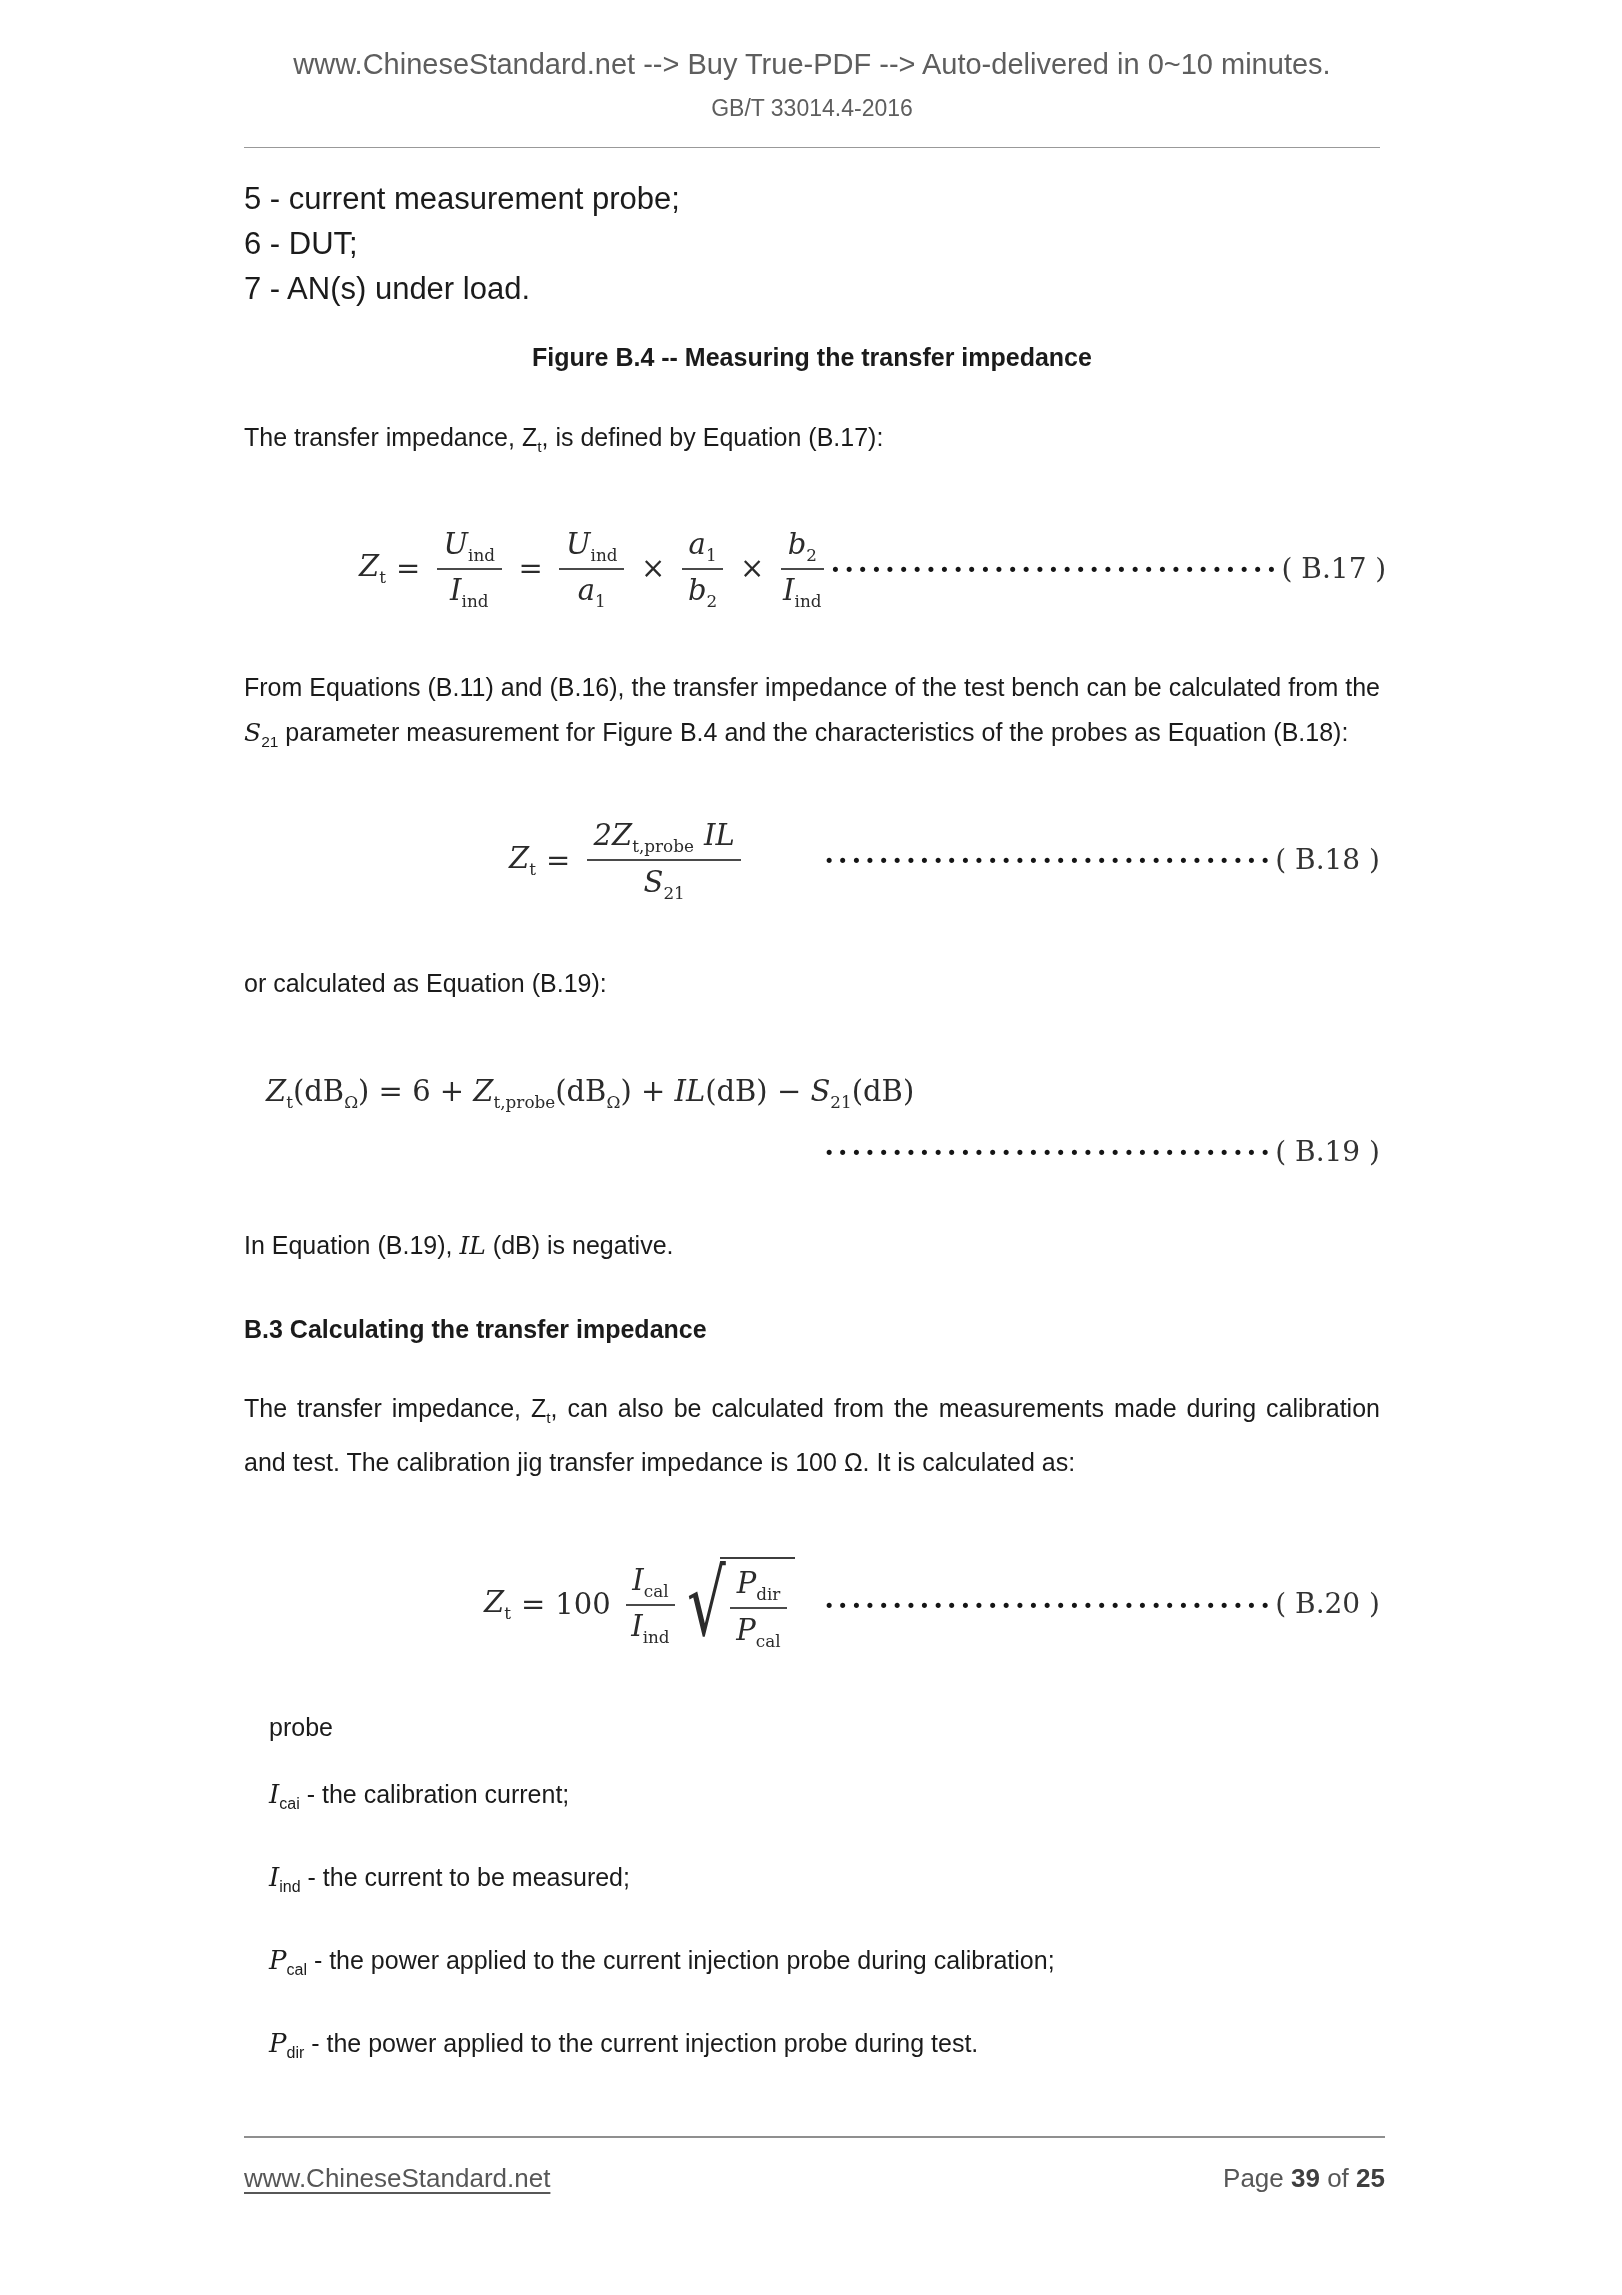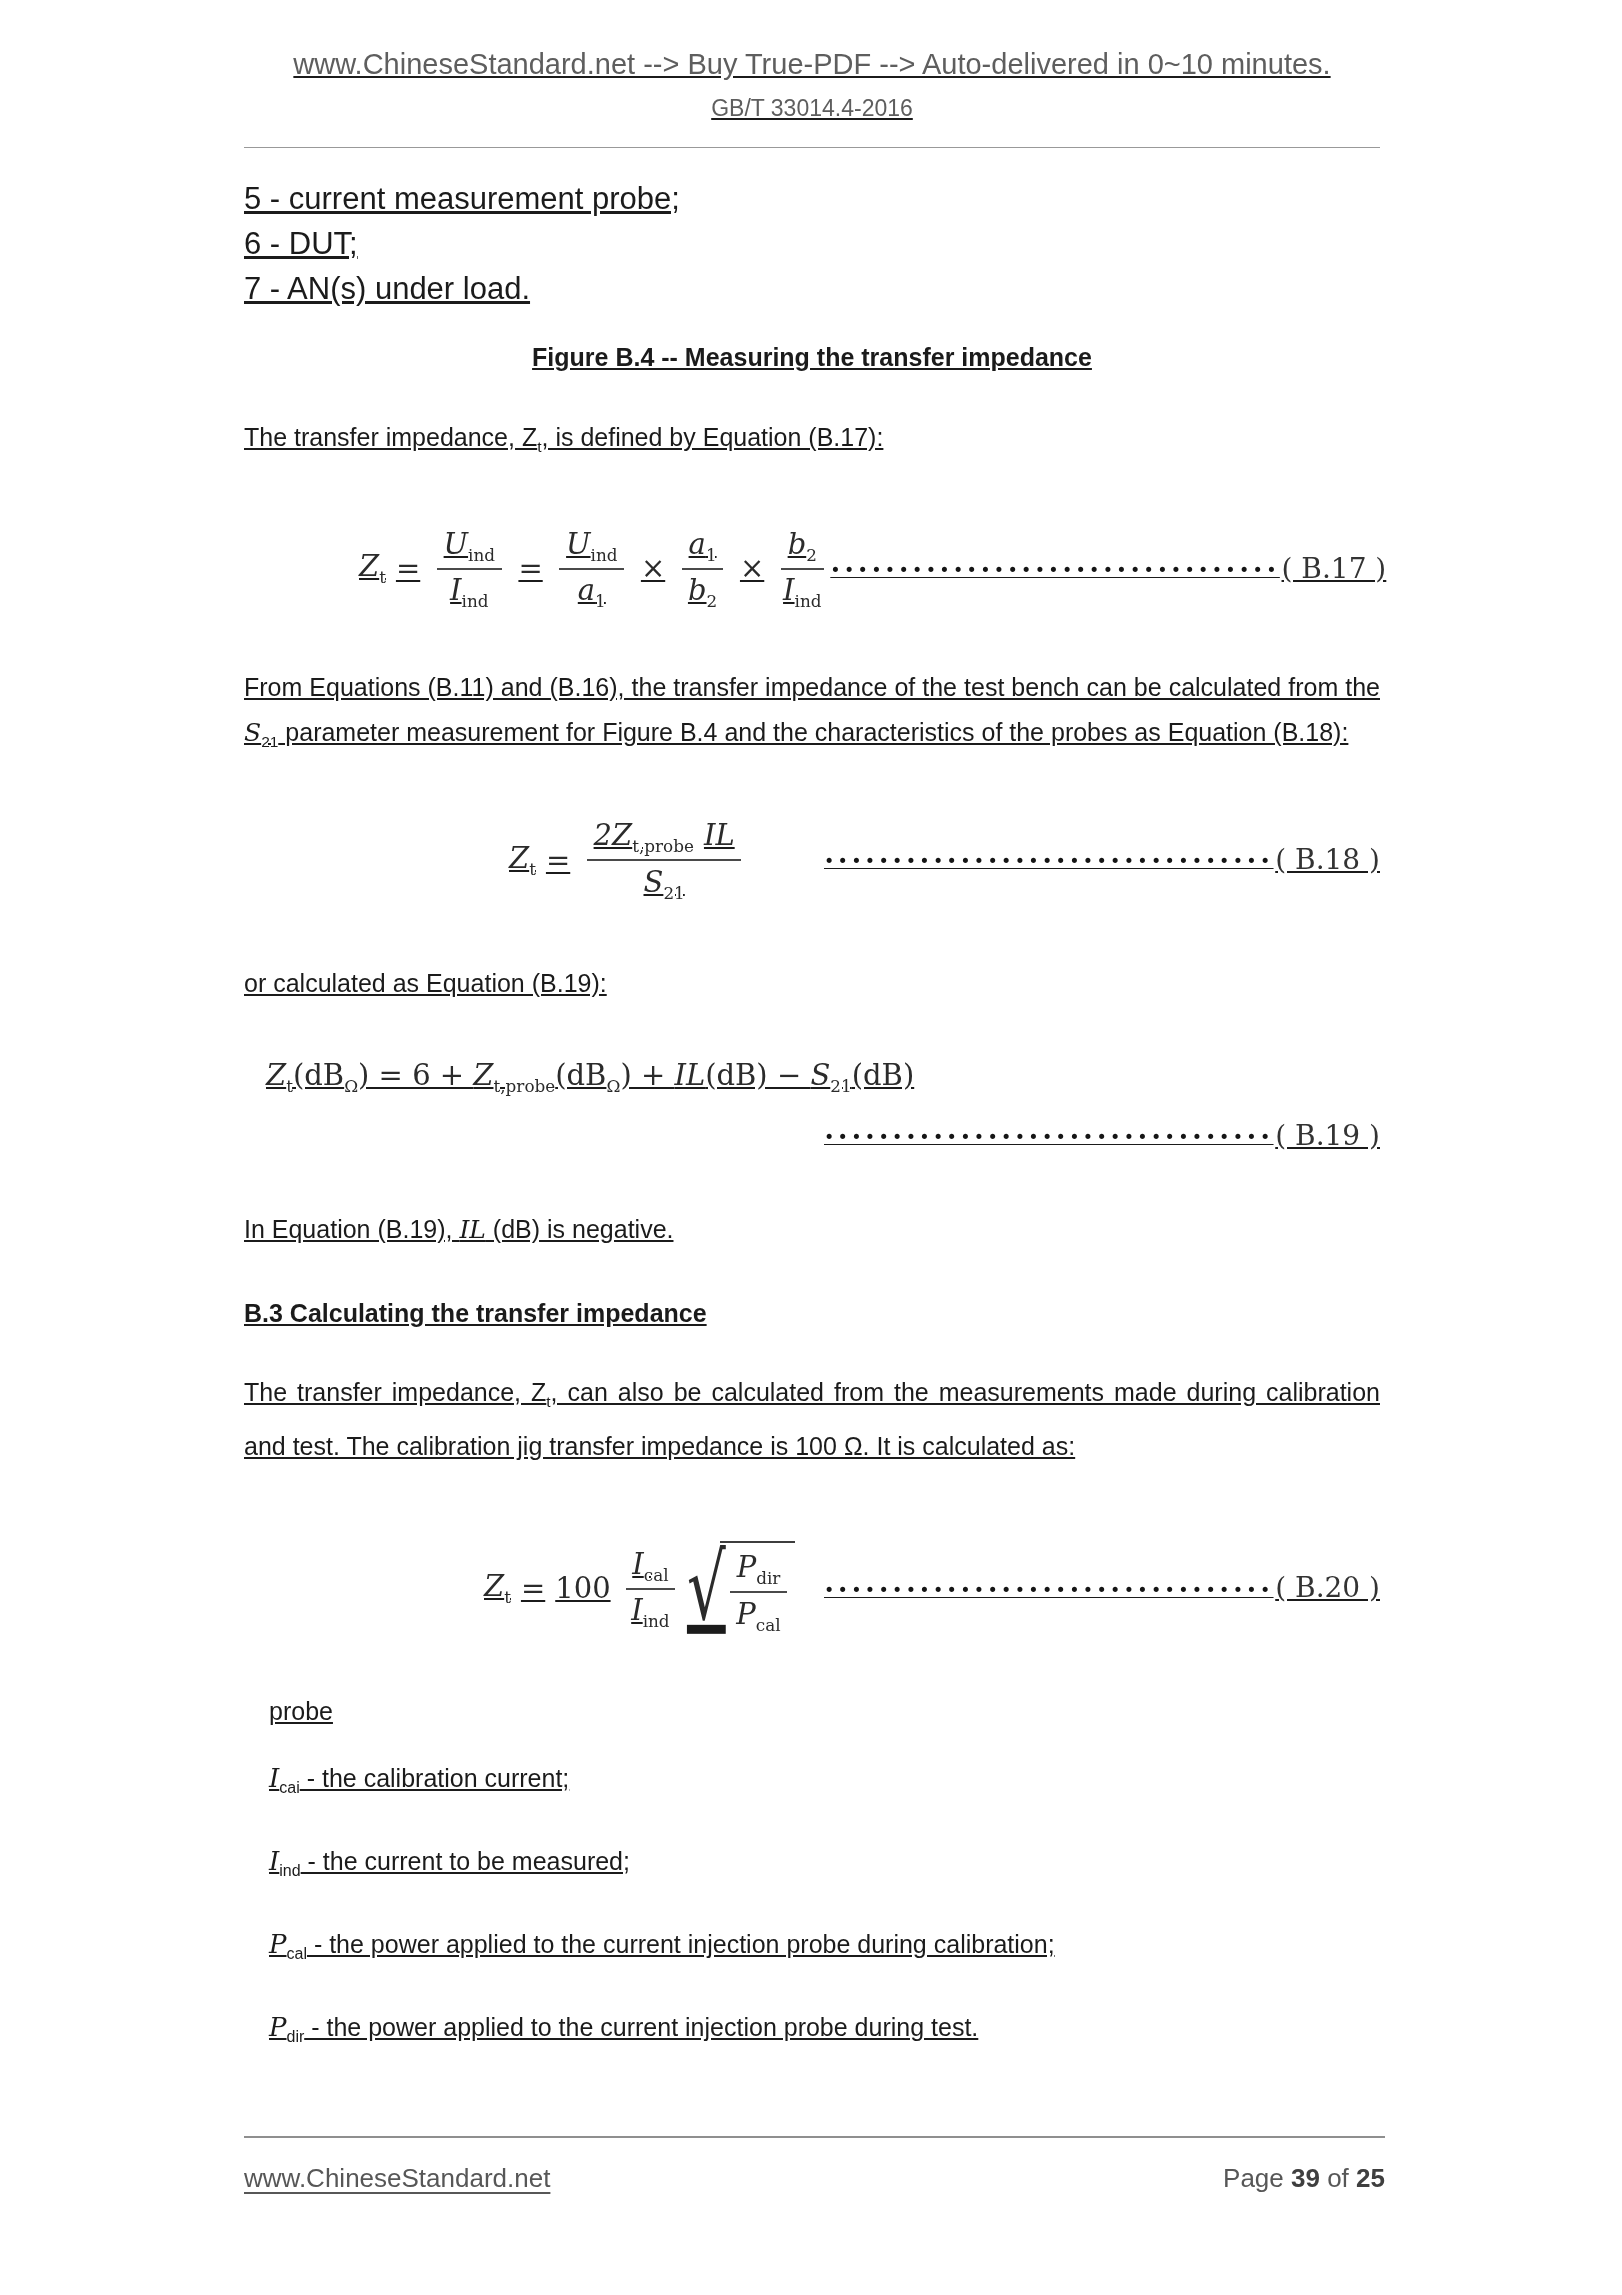--- a/index.html
+++ b/index.html
@@ -12,21 +12,20 @@
   }
   *{box-sizing:border-box;}
   html,body{margin:0;padding:0;background:#ffffff;}
   .page{
     position:relative;
     width:1623px;height:2295px;
     background:var(--page-bg);
     font-family:"Liberation Sans",sans-serif;
     color:var(--body-text);
     overflow:hidden;
-    text-decoration:underline;
   }
   .content{padding:47px 243px 0 244px;}
 
   .banner{text-align:center;font-size:29px;color:var(--header-text);line-height:1.2;}
   .docnum{text-align:center;font-size:23px;color:var(--header-text);margin-top:13.3px;}
   .hrule{border:none;border-top:1.7px solid var(--rule);margin:25px 0 0 0;}
 
   .legend{margin-top:28px;}
   .legend-item{font-size:31px;line-height:45px;}
 
@@ -62,21 +61,21 @@
 
   .sqrt{display:inline-flex;align-items:center;margin-left:5px;}
   .sqrt .rad{display:inline-block;font-style:normal;font-size:2.1em;transform:scaleY(1.5);transform-origin:60% 52%;line-height:0.8;margin-right:-5.8px;}
   .sqrt .radicand{border-top:2.5px solid #3d3d3d;padding:5px 8.3px 0 10px;}
 
   .leadgrp{margin-left:auto;display:flex;align-items:center;}
   .dots{font-family:"DejaVu Sans",sans-serif;font-size:17.5px;letter-spacing:3.3px;color:#151515;line-height:1;position:relative;top:2.5px;white-space:pre;}
   .eqnum{font-family:"DejaVu Serif",serif;font-style:normal;font-size:28px;color:#333;white-space:pre;margin-left:1.7px;}
 
   .eq19-line{
-    margin-top:52px;padding-left:22px;
+    margin-top:68px;padding-left:22px;
     font-family:"DejaVu Serif",serif;color:var(--equation-text);font-size:29px;
   }
   .eq19-line span{white-space:pre;}
   .eq19-numrow{display:flex;justify-content:flex-end;align-items:center;margin-top:23px;}
 
   .where-label{margin-top:38px;padding-left:25px;font-size:25px;}
   .definition{margin-top:31px;padding-left:25px;font-size:25px;line-height:42px;}
   .definition .dsym{font-family:"DejaVu Serif",serif;font-style:italic;font-size:26px;}
   .definition sub{font-size:16px;font-style:normal;font-family:"Liberation Sans",sans-serif;}
   .definition .dtext{white-space:pre;}

